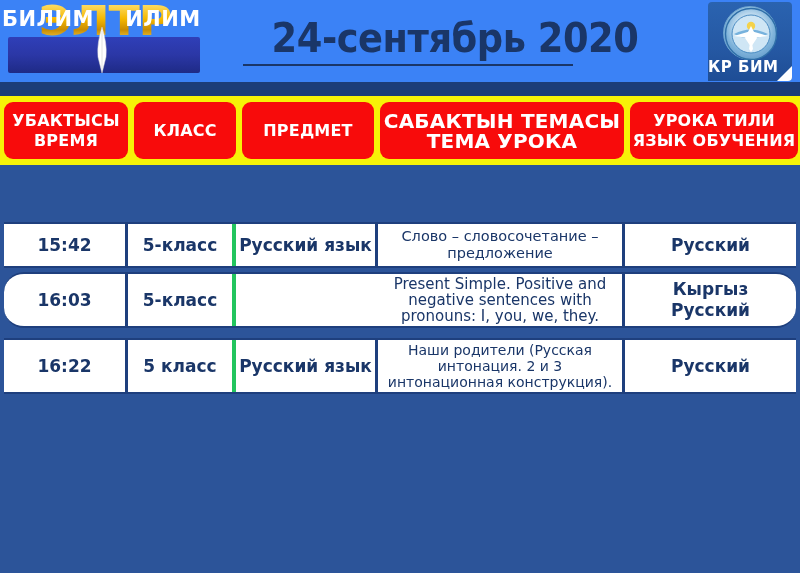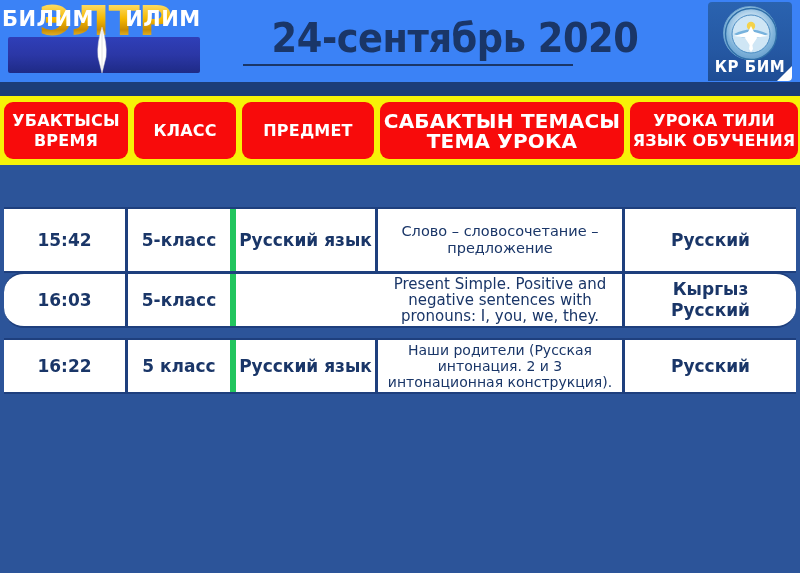--- a/index.html
+++ b/index.html
@@ -127,21 +127,20 @@
     width: 54px; height: 54px;
     border-radius: 50%;
     background: radial-gradient(circle at 50% 42%, #eaf4fb 0%, #bcd9ee 38%, #7fb3da 60%, #4d87bf 100%);
     border: 1px solid #6fa5cf;
     box-sizing: border-box;
   }
   .krbim-label {
     position: absolute;
     left: 0; top: 56px;
     width: 84px;
-    text-align: center;
     color: #ffffff;
     font-family: "DejaVu Sans", sans-serif;
     font-size: 15px;
     font-weight: bold;
     letter-spacing: 0.5px;
   }
 
   
   .navy-band {
     position: absolute;
@@ -204,41 +203,41 @@
   
   .row {
     position: absolute;
     left: 4px;
     width: 792px;
     background: #ffffff;
     border-top: 2px solid #1e3f7d;
     border-bottom: 2px solid #1e3f7d;
     box-sizing: border-box;
   }
-  .row-1 { top: 207px;  height: 66px; }
+  .row-1 { top: 222px;  height: 46px; }
   .row-2 { top: 272px;  height: 56px; border-radius: 20px; }
   .row-3 { top: 338px;  height: 56px; }
 
   .cell {
     position: absolute;
     top: 0;
     height: 100%;
     display: flex;
     align-items: center;
     justify-content: center;
     text-align: center;
     box-sizing: border-box;
     color: #1a3668;
     font-family: "DejaVu Sans", sans-serif;
     font-weight: bold;
     font-size: 17px;
     overflow: visible;
   }
   .c-time    { left: 0px;   width: 124px; border-right: 3px solid #1e3f7d; }
-  .c-class   { left: 124px; width: 108px; border-right: 6px solid #22c55e; }
+  .c-class   { left: 124px; width: 108px; border-right: 4px solid #22c55e; }
   .c-subject { left: 232px; width: 142px; border-right: 3px solid #1e3f7d; }
   .c-theme   { left: 374px; width: 247px; border-right: 3px solid #1e3f7d;
                font-weight: normal; font-size: 14.5px; line-height: 17px; }
   .c-lang    { left: 621px; width: 171px; }
 
   .c-theme .theme-txt {
     display: block;
     width: 100%;
     padding: 0 4px;
     box-sizing: border-box;

